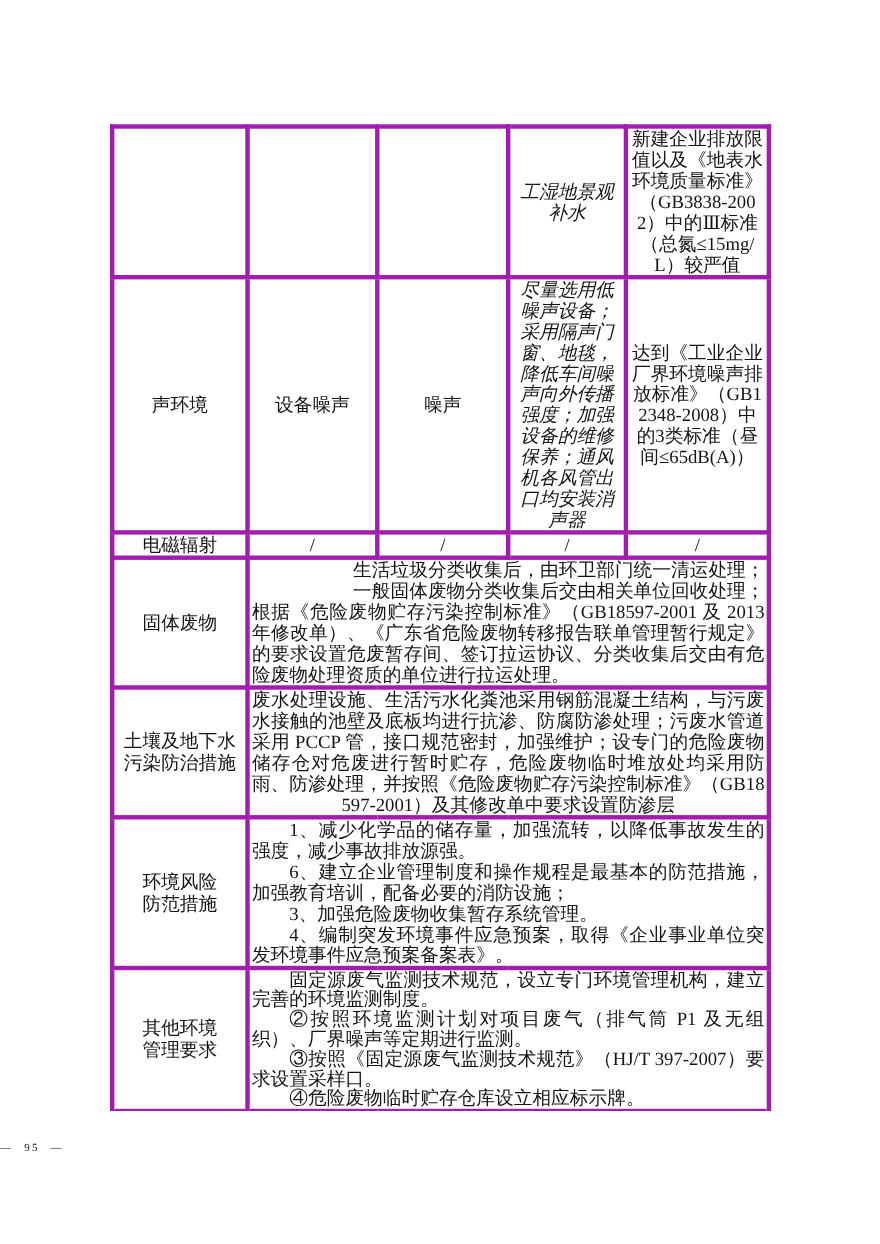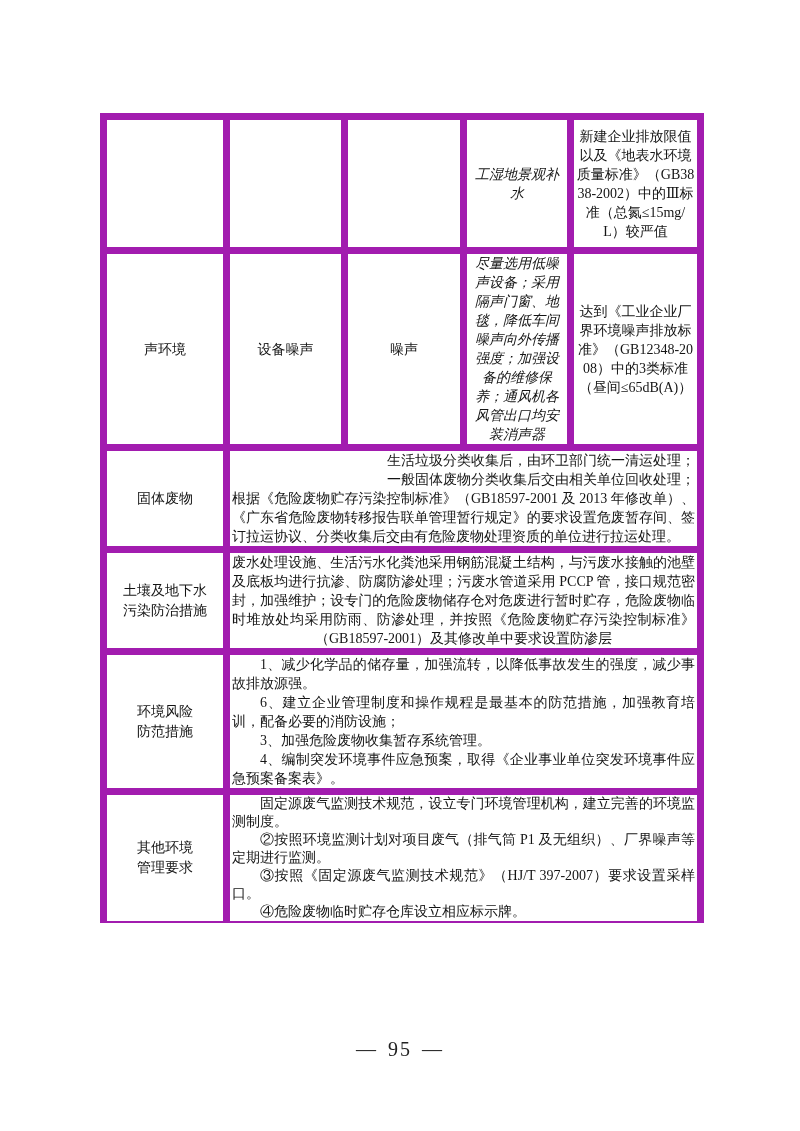--- a/index.html
+++ b/index.html
@@ -8,23 +8,23 @@
     font-family:"Liberation Serif","DejaVu Serif",serif;
     color:#141414;
   }
   .page{position:relative;width:800px;height:1131px;background:#fff;overflow:hidden;}
 
   table.main{
     position:absolute;left:100px;top:113px;width:597px;
     border-collapse:collapse;table-layout:fixed;
   }
   table.main td{
-    border:7px solid #a21caf;
+    border:4px solid #a21caf;
     padding:0 2px;
-    font-size:14px;line-height:19px;
+    font-size:17px;line-height:19px;
     vertical-align:middle;text-align:center;
     overflow:hidden;word-break:break-all;
   }
   tr.r1{height:134px}
   tr.r2{height:181px}
   tr.r3{height:19px}
   tr.r4{height:100px}
   tr.r5{height:97px}
   tr.r6{height:28px}
   tr.r7{height:134px}
@@ -39,21 +39,21 @@
   .last-center{text-align-last:center;}
   .indent{text-indent:2em;}
   .slash{font-size:13px;line-height:15px;}
   .pad6{padding:0 6px;font-style:italic;}
   .lbl6{display:inline-block;width:6em;line-height:20px;font-family:Liberation Serif, serif;}
   .lbl4{display:inline-block;width:4em;line-height:20px;}
   .tight{line-height:18px;}
 
   .pageno{
     position:absolute;left:0;top:1038px;width:100%;
-    text-align:center;font-size:20px;letter-spacing:2px;color:#222;
+    text-align:left;font-size:10px;letter-spacing:2px;color:#222;
   }
   .pageno .num{padding:0 10px;}
 </style>
 </head>
 <body>
 
 <div class="page">
 
   <table class="main">
     <colgroup>
@@ -74,20 +74,27 @@
     </tr>
 
     <tr class="r2">
       <td>声环境</td>
       <td>设备噪声</td>
       <td>噪声</td>
       <td class="pad6 tight">尽量选用低噪声设备；采用隔声门窗、地毯，降低车间噪声向外传播强度；加强设备的维修保养；通风机各风管出口均安装消声器</td>
       <td>达到《工业企业厂界环境噪声排放标准》（GB12348-2008）中的3类标准（昼间≤65dB(A)）</td>
     </tr>
 
+    <tr class="r3">
+      <td>电磁辐射</td>
+      <td class="slash">/</td>
+      <td class="slash">/</td>
+      <td class="slash">/</td>
+      <td class="slash">/</td>
+    </tr>
 
     <tr class="r4">
       <td>固体废物</td>
       <td class="content" colspan="4">
         <p class="center">生活垃圾分类收集后，由环卫部门统一清运处理；</p>
         <p class="center">一般固体废物分类收集后交由相关单位回收处理；</p>
         <p class="just">根据《危险废物贮存污染控制标准》（GB18597-2001 及 2013 年修改单）、《广东省危险废物转移报告联单管理暂行规定》的要求设置危废暂存间、签订拉运协议、分类收集后交由有危险废物处理资质的单位进行拉运处理。</p>
       </td>
     </tr>
 

